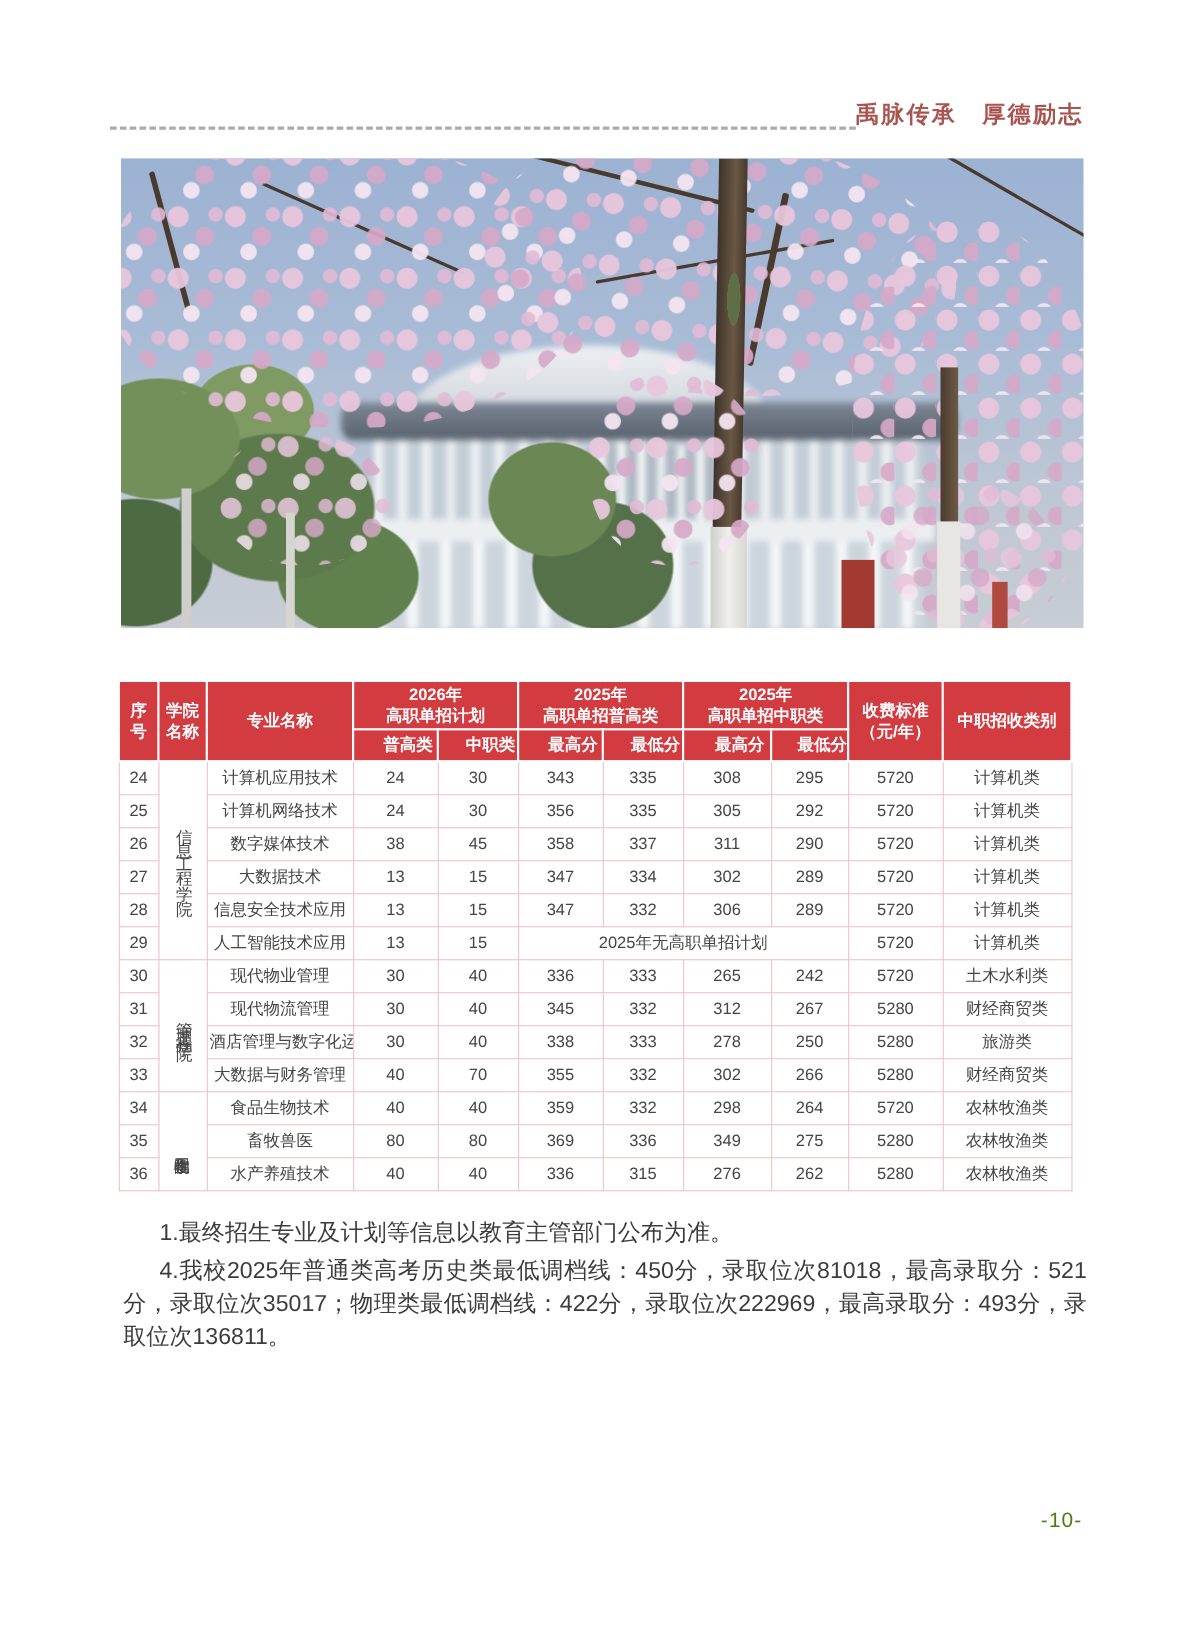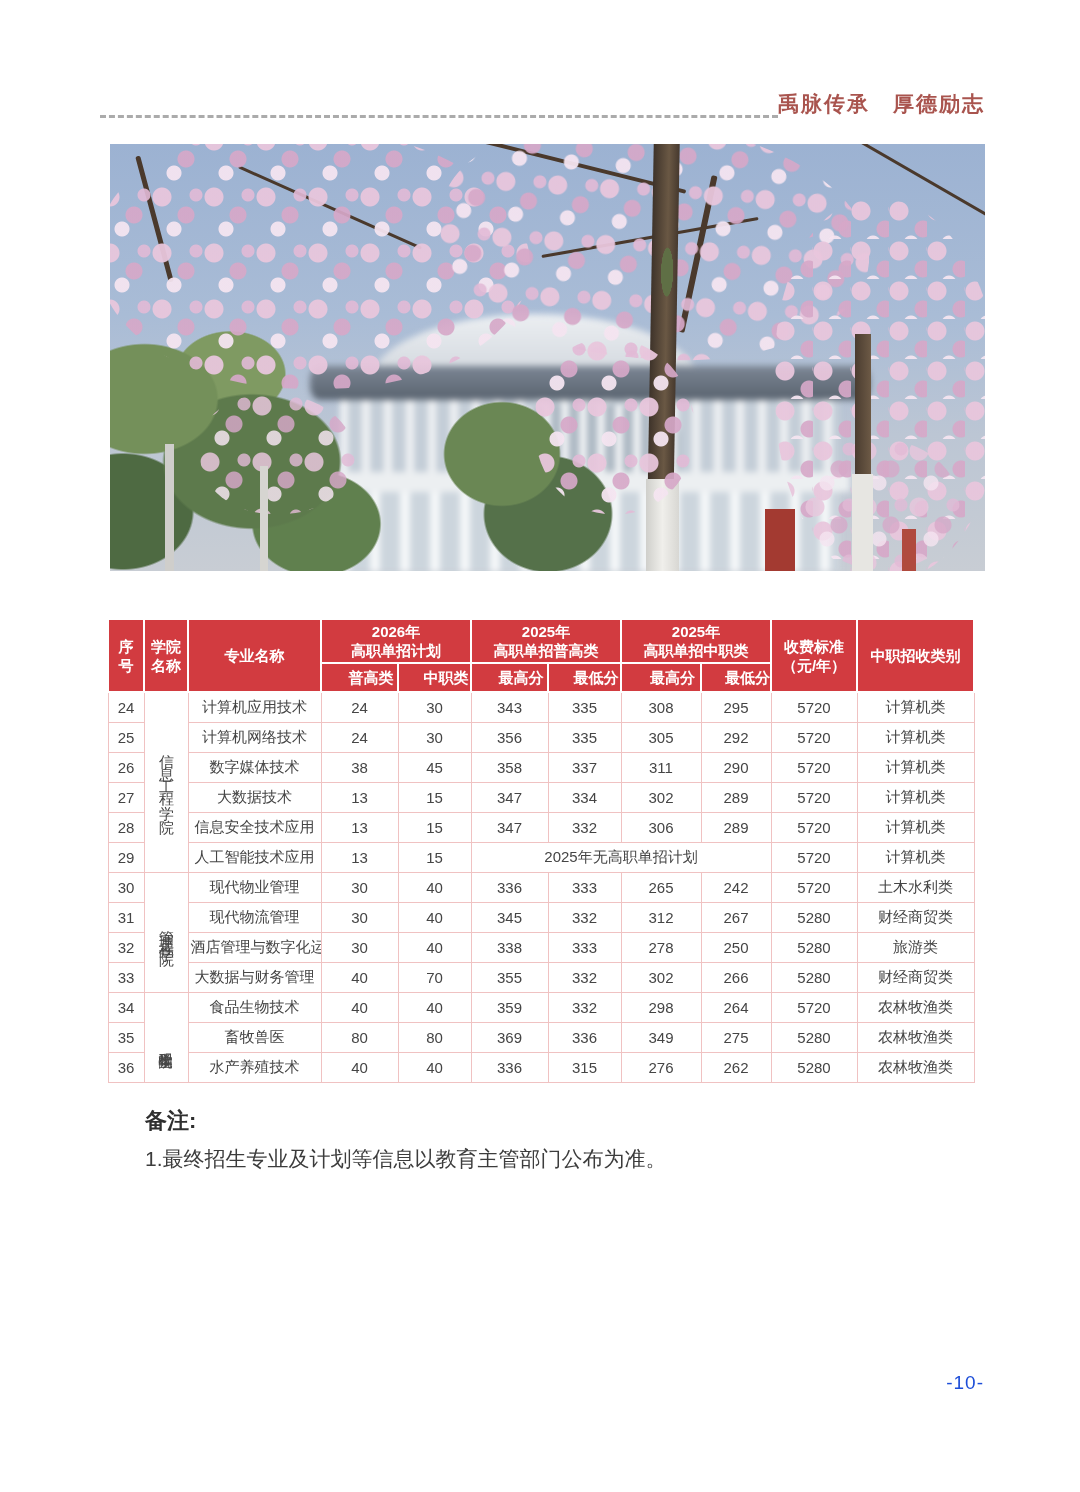--- a/index.html
+++ b/index.html
@@ -75,21 +75,21 @@
   .vg0 { letter-spacing:13px; font-size:15px; }
   .vg1 { letter-spacing:4px; font-size:15px; }
   .vg2 { letter-spacing:0; font-size:14px; }
 
   
   .notes { position:absolute; left:112px; top:1106px; width:876px; font-size:21px; color:#3c3c3c; line-height:30px; }
   .notes-title { font-weight:bold; font-size:22px; margin:0 0 8px 33px; color:#2f2f2f; }
   .note-item { text-indent:33px; margin-bottom:5px; text-align:justify; }
 
   
-  .pageno { position:absolute; right:96px; top:1372px; font-size:19px; color:#1d4ed8; letter-spacing:1px; }
+  .pageno { position:absolute; right:96px; top:1372px; font-size:19px; color:#4d7c0f; letter-spacing:1px; }
 </style>
 </head>
 <body>
 
 <div class="page">
 
   <div class="hdr">
     <div class="hdr-dash"></div>
     <div class="hdr-slogan">禹脉传承　厚德励志</div>
   </div>
@@ -323,19 +323,19 @@
             <td>276</td>
             <td>262</td>
             <td>5280</td>
             <td>农林牧渔类</td>
           </tr>
         </tbody>
     </table>
   </div>
 
   <div class="notes">
-    <p class="notes-title">备注:</p>
     <p class="note-item">1.最终招生专业及计划等信息以教育主管部门公布为准。</p>
+    <p class="note-item">4.我校2025年普通类高考历史类最低调档线：450分，录取位次81018，最高录取分：521分，录取位次35017；物理类最低调档线：422分，录取位次222969，最高录取分：493分，录取位次136811。</p>
   </div>
 
   <div class="pageno">-10-</div>
 
 </div>
 
 </body></html>

